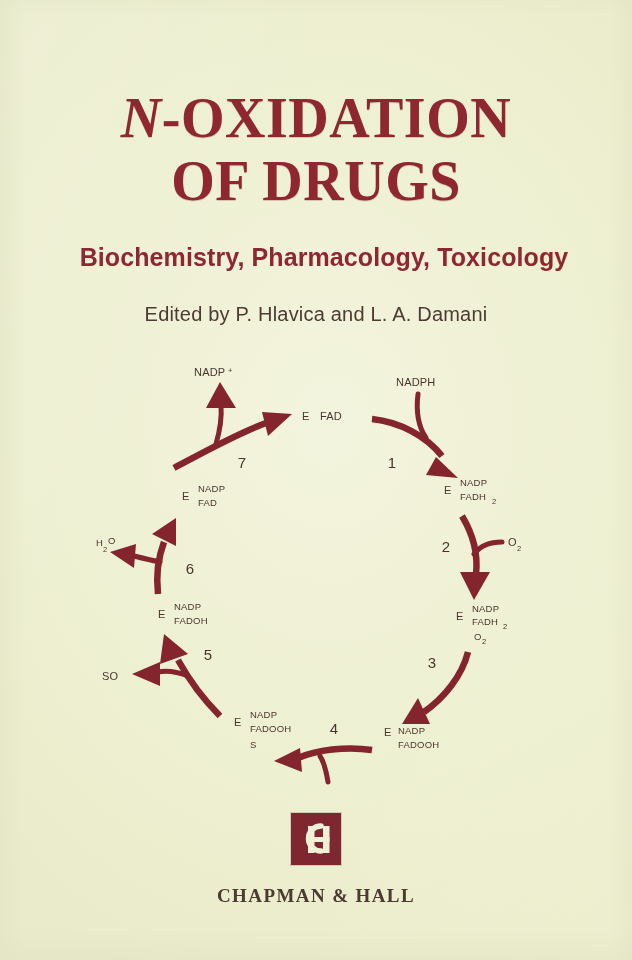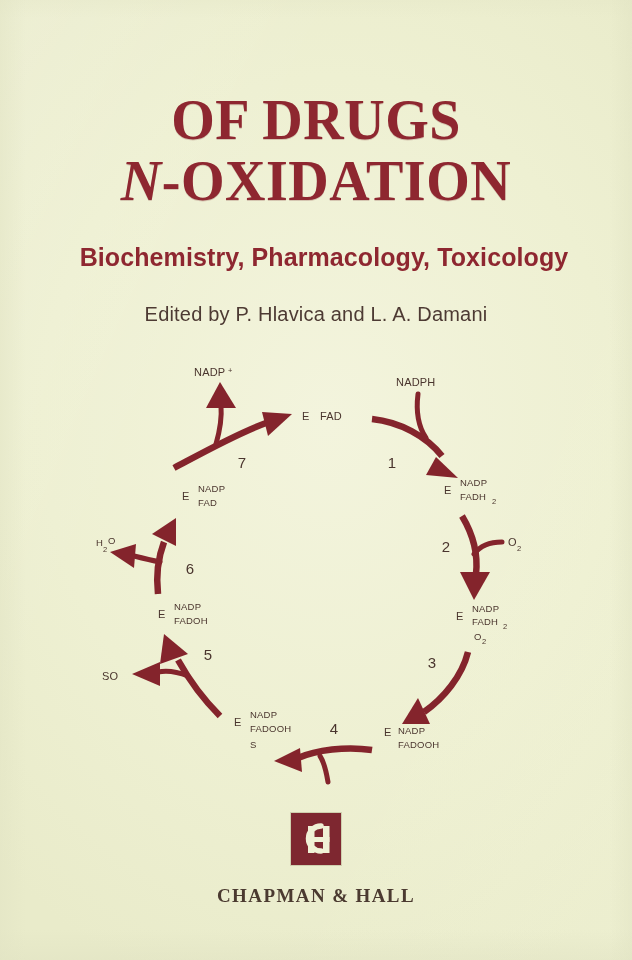--- a/index.html
+++ b/index.html
@@ -157,22 +157,22 @@
     font-family: "Liberation Serif", "DejaVu Serif", serif;
     font-variant: small-caps;
   }
 </style>
 </head>
 <body>
 
 <div id="cover">
 
   <div class="title-block">
+    <div class="title-line title-line-1"><span class="ital-n">N</span><span>-OXIDATION</span></div>
     <div class="title-line title-line-2">OF DRUGS</div>
-    <div class="title-line title-line-1"><span class="ital-n">N</span><span>-OXIDATION</span></div>
   </div>
 
   <div class="subtitle">Biochemistry, Pharmacology, Toxicology</div>
 
   <div class="editors">Edited by P. Hlavica and L. A. Damani</div>
 
   <div id="diagram-wrap">
     <svg id="cycle-svg" viewBox="0 0 450 420" xmlns="http://www.w3.org/2000/svg">
 
       <g>

